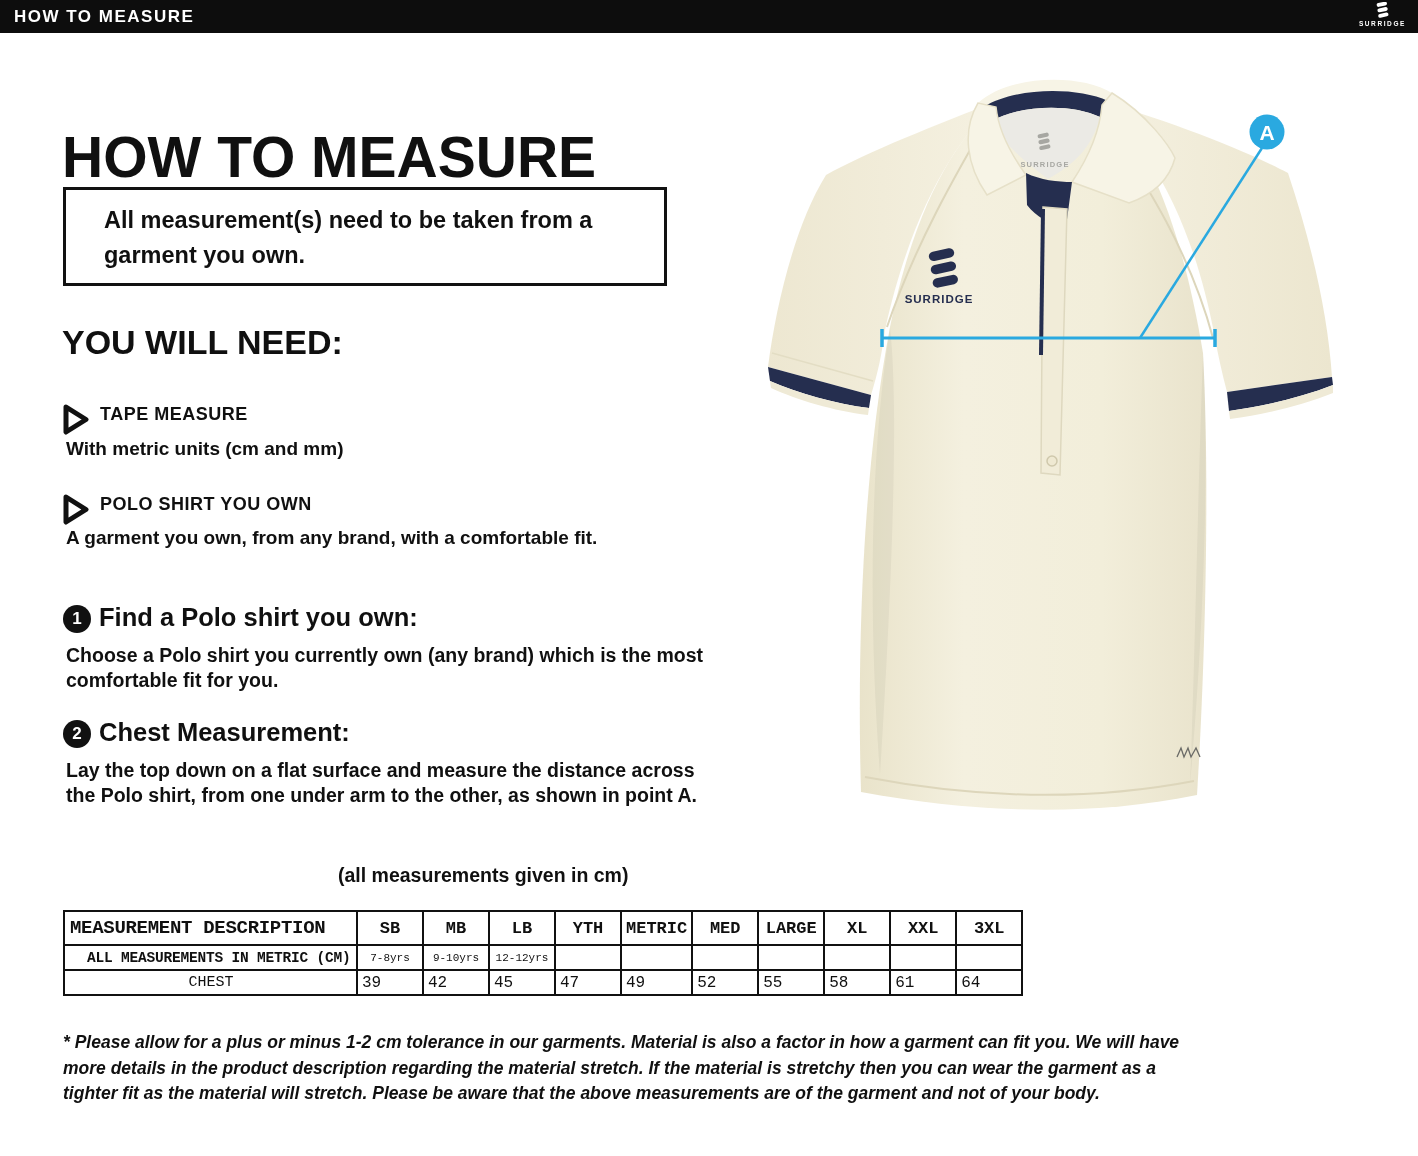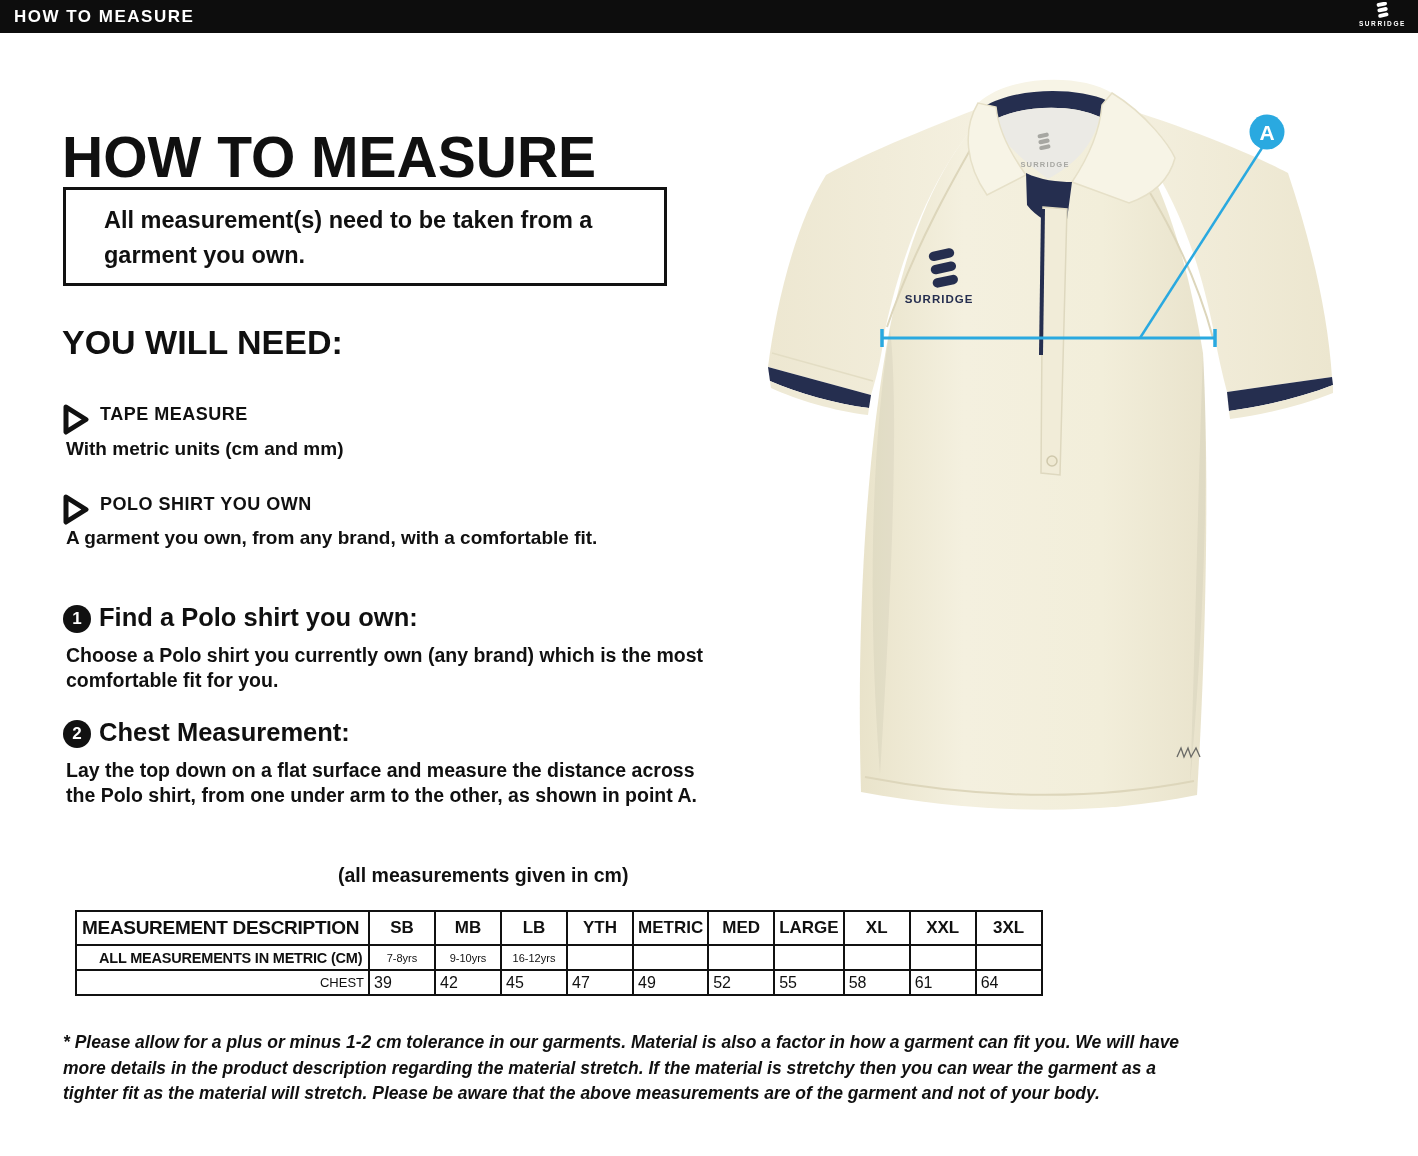--- a/index.html
+++ b/index.html
@@ -23,31 +23,31 @@
   .need-label{position:absolute;left:100px;font-size:18px;font-weight:bold;letter-spacing:0.5px;}
   .need-desc{position:absolute;left:66px;font-size:19px;font-weight:bold;}
   .step-circle{position:absolute;left:63px;width:28px;height:28px;border-radius:50%;background:#111;
                color:#fff;font-size:17px;font-weight:bold;text-align:center;line-height:28px;}
   .step-title{position:absolute;left:99px;font-size:25.5px;font-weight:bold;}
   .step-desc{position:absolute;left:66px;font-size:19.5px;font-weight:bold;line-height:25px;}
   .nowrap{white-space:nowrap;}
   .sizechart-h{left:62px;top:843px;font-size:38px;letter-spacing:0.5px;}
   .sizechart-sub{position:absolute;left:338px;top:864px;font-size:19.5px;font-weight:bold;}
   
-  table.size{position:absolute;left:75px;top:910px;border-collapse:collapse;table-layout:fixed;
-             font-family:Liberation Sans, sans-serif;}
+  table.size{position:absolute;left:63px;top:910px;border-collapse:collapse;table-layout:fixed;
+             font-family:Liberation Mono, monospace;}
   table.size th,table.size td{border:2px solid #111;padding:0 4px;overflow:hidden;white-space:nowrap;}
   table.size col.c0{width:293px;}
   table.size col.cn{width:66px;}
   tr.hd th{height:32px;font-size:17px;font-weight:bold;text-align:center;}
   tr.hd th.first{font-size:19px;text-align:left;padding-left:5px;letter-spacing:-0.3px;}
   tr.r1 td{height:23px;font-size:11px;text-align:center;}
   tr.r1 td.first{font-weight:bold;text-align:left;padding-left:22px;font-size:14.5px;letter-spacing:-0.2px;}
   tr.r2 td{height:23px;font-size:16px;text-align:left;}
-  tr.r2 td.first{text-align:right;padding-left:5px;font-size:13px;}
+  tr.r2 td.first{text-align:center;padding-left:5px;font-size:15px;}
   
   .footnote{position:absolute;left:63px;top:1030px;font-size:17.5px;font-weight:bold;
             font-style:italic;line-height:25.5px;}
   
   .shirt{position:absolute;left:740px;top:55px;width:675px;height:780px;margin:0;}
 </style>
 </head>
 <body>
 
 <div class="canvas">
@@ -125,21 +125,21 @@
       <th>MED</th>
       <th>LARGE</th>
       <th>XL</th>
       <th>XXL</th>
       <th>3XL</th>
     </tr>
     <tr class="r1">
       <td class="first">ALL MEASUREMENTS IN METRIC (CM)</td>
       <td>7-8yrs</td>
       <td>9-10yrs</td>
-      <td>16-12yrs</td>
+      <td>12-12yrs</td>
       <td></td>
       <td></td>
       <td></td>
       <td></td>
       <td></td>
       <td></td>
       <td></td>
     </tr>
     <tr class="r2">
       <td class="first">CHEST</td>

